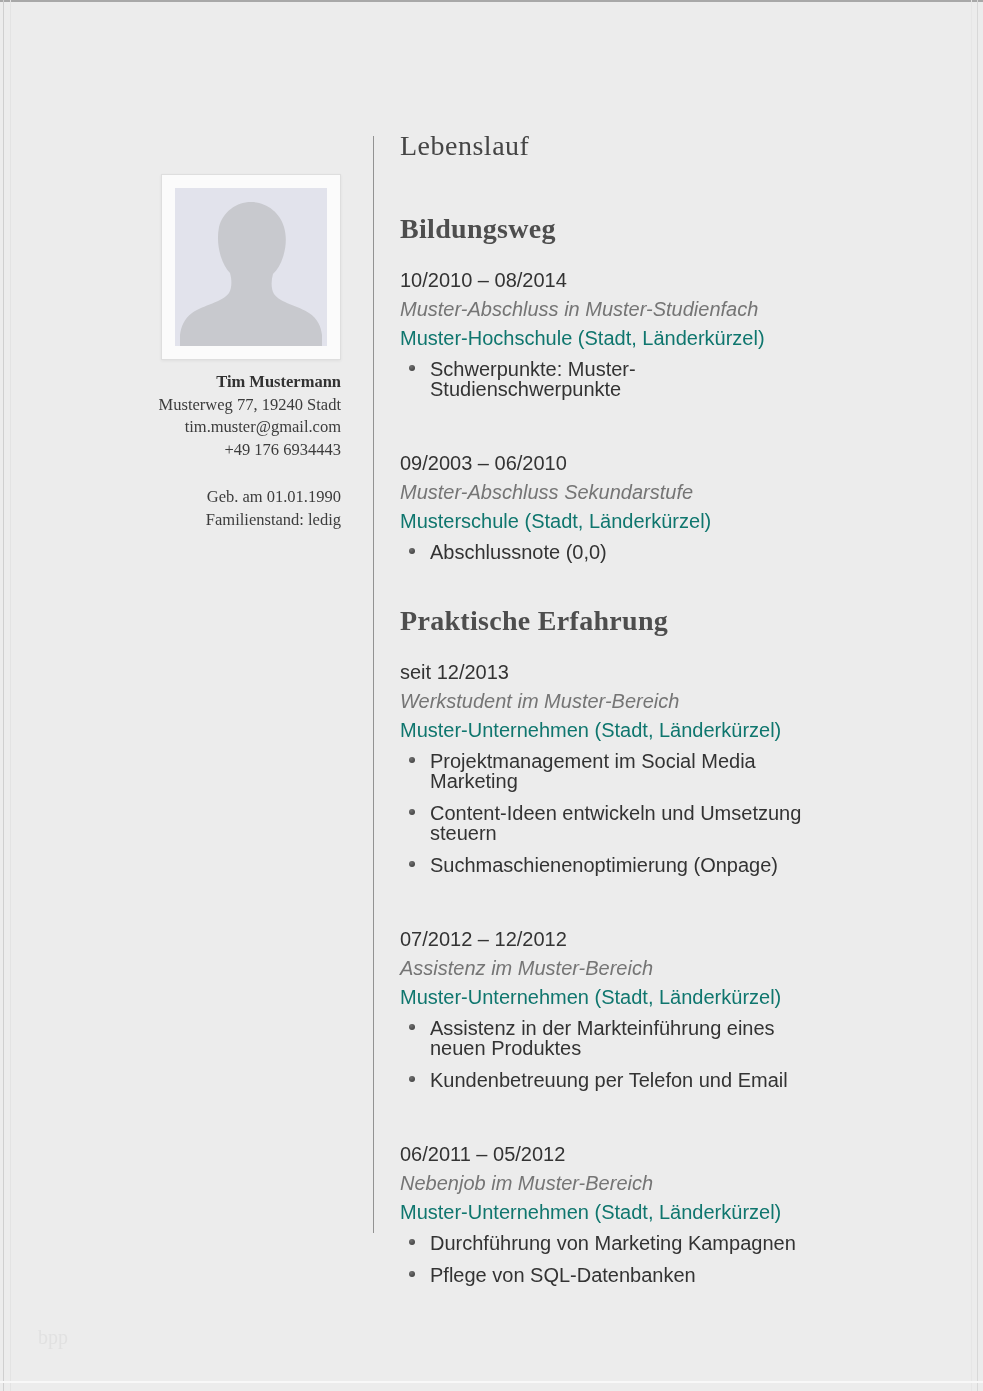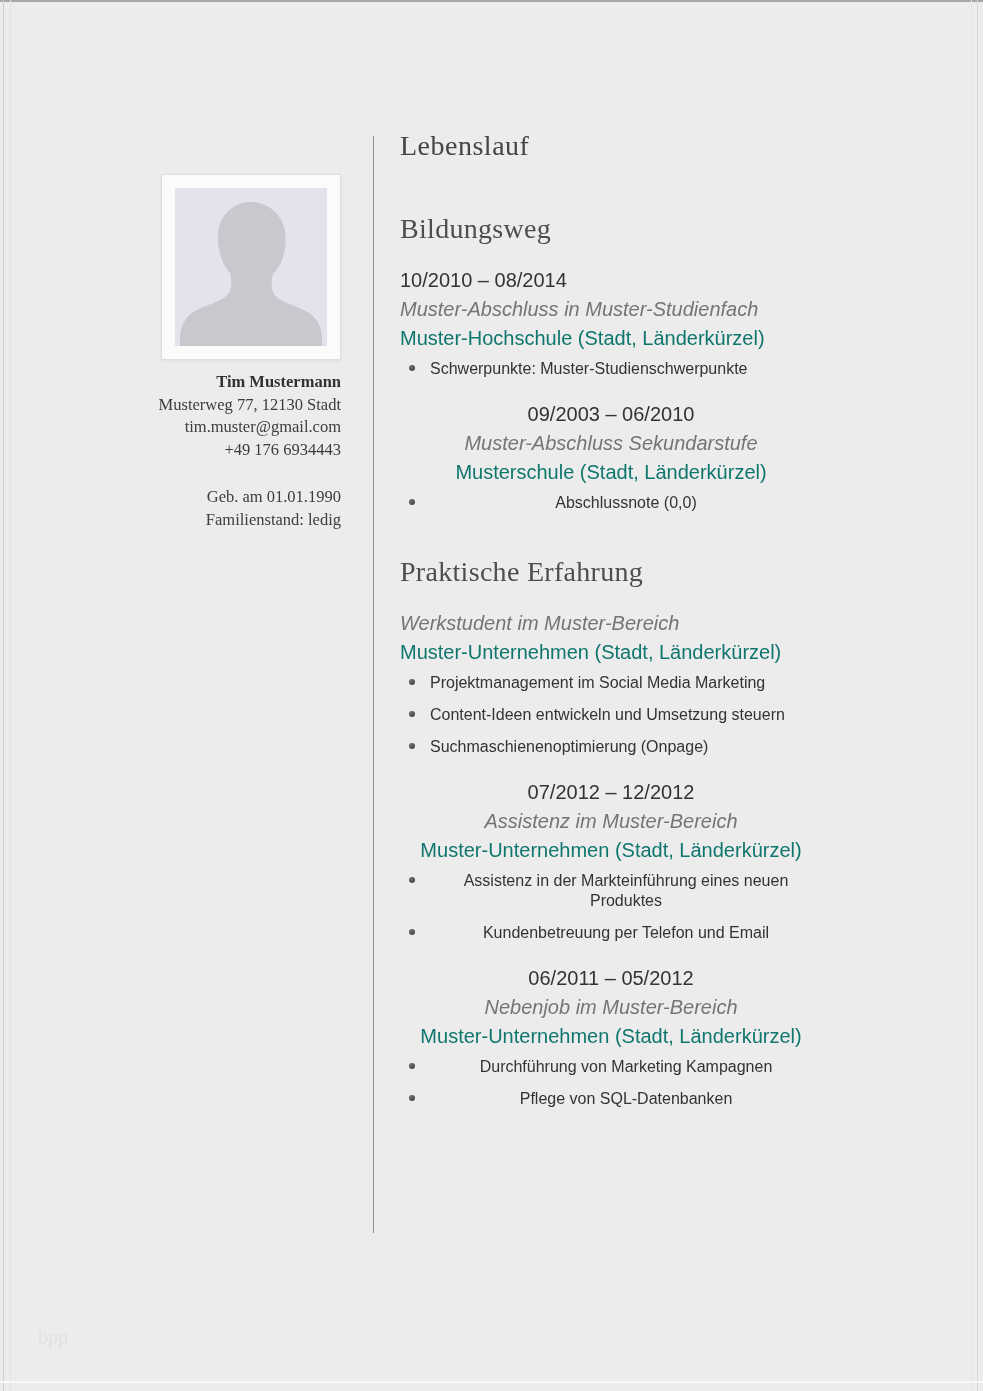--- a/index.html
+++ b/index.html
@@ -86,46 +86,46 @@
     font-family: "Liberation Serif", serif;
     font-weight: normal;
     font-size: 28px;
     line-height: 48px;
     color: #454545;
     margin: 122px 0 0 0;
     letter-spacing: 0.5px;
   }
   h2.section-heading {
     font-family: "Liberation Serif", serif;
-    font-weight: normal;
+    font-weight: bold;
     font-size: 28px;
     line-height: 34px;
     color: #4e4e4e;
     margin: 42px 0 20px 0;
     letter-spacing: 0.3px;
   }
-  .entry + .entry { margin-top: 21px; text-align: center; }
+  .entry + .entry { margin-top: 50px; }
   .entry p {
     margin: 0;
     font-size: 20px;
     line-height: 29px;
   }
   .e-date { color: #333; }
   .e-role { color: #757575; font-style: italic; }
   .e-org  { color: #0f766e; }
   .entry ul {
     list-style: none;
     margin: 6px 0 0 0;
     padding: 0;
   }
   .entry li {
     position: relative;
     padding-left: 30px;
     margin-top: 12px;
-    font-size: 16px;
+    font-size: 20px;
     line-height: 20px;
     color: #333;
   }
   .entry li:first-child { margin-top: 0; }
   .entry li::before {
     content: "";
     position: absolute;
     left: 9px;
     top: 6px;
     width: 6px;
@@ -173,21 +173,21 @@
             c-10 -7 -29 -10 -35 -19
             c-3 -5 -3 -13 -1 -20
             c4 -4 8 -10 10 -17
             c3 -9 4 -20 1 -30
             c-4 -15 -18 -25 -33 -25 z"></path>
         </svg>
       </div>
     </div>
     <div class="contact">
       <p class="contact-name">Tim Mustermann</p>
-      <p>Musterweg 77, 12130 Stadt</p>
+      <p>Musterweg 77, 19240 Stadt</p>
       <p>tim.muster@gmail.com</p>
       <p>+49 176 6934443</p>
       <p class="contact-gap">Geb. am 01.01.1990</p>
       <p>Familienstand: ledig</p>
     </div>
   </aside>
 
   <div class="divider"></div>
 
   <main class="main">
@@ -212,20 +212,21 @@
         <ul>
           <li>Abschlussnote (0,0)</li>
         </ul>
       </div>
     </section>
 
     <section>
       <h2 class="section-heading">Praktische Erfahrung</h2>
 
       <div class="entry">
+        <p class="e-date">seit 12/2013</p>
         <p class="e-role">Werkstudent im Muster-Bereich</p>
         <p class="e-org">Muster-Unternehmen (Stadt, Länderkürzel)</p>
         <ul>
           <li>Projektmanagement im Social Media Marketing</li>
           <li>Content-Ideen entwickeln und Umsetzung steuern</li>
           <li>Suchmaschienenoptimierung (Onpage)</li>
         </ul>
       </div>
 
       <div class="entry">

